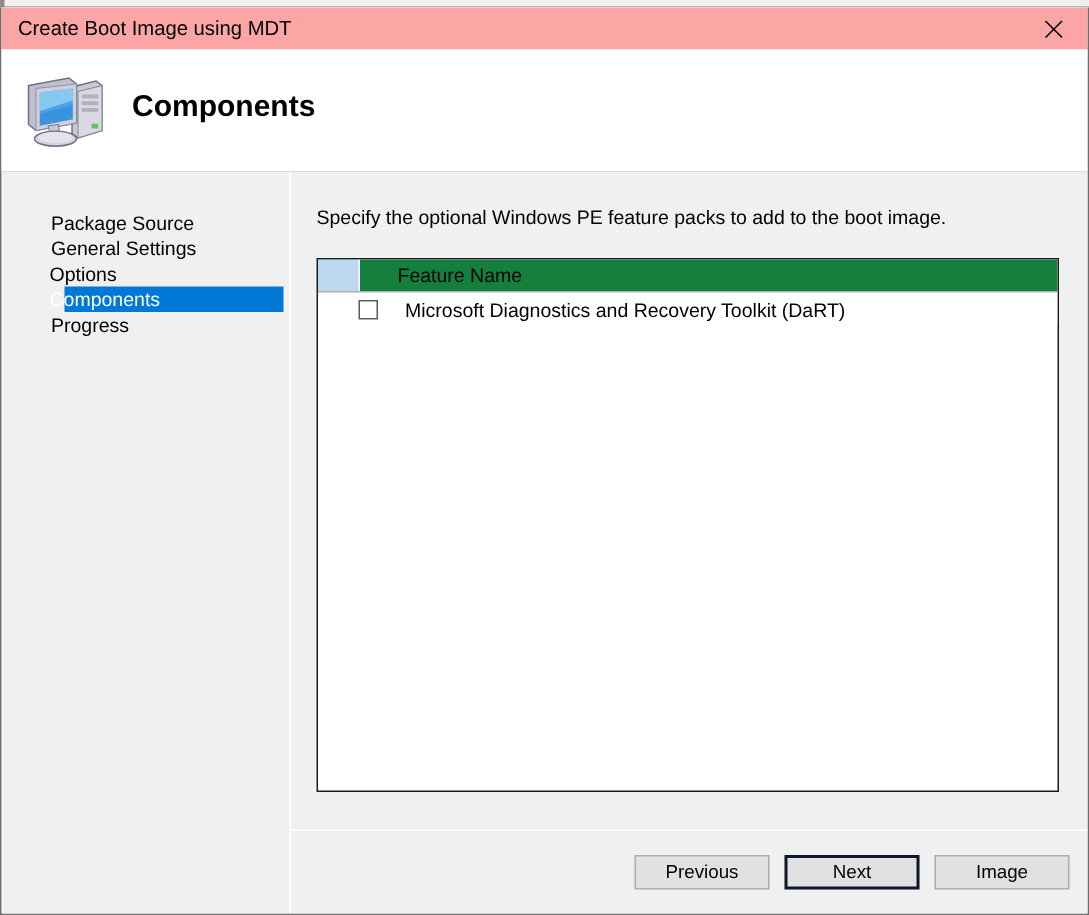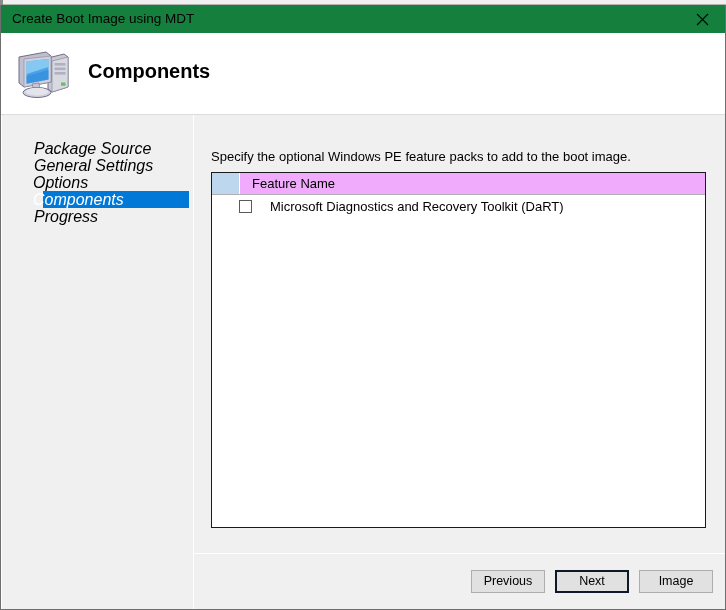--- a/index.html
+++ b/index.html
@@ -47,21 +47,21 @@
     border-bottom: 1px solid #6e6e6e;
     box-sizing: border-box;
   }
 
   
   .titlebar {
     position: absolute;
     left: 0; top: 0;
     width: 100%;
     height: 28px;
-    background: #15803d;
+    background: #fca5a5;
   }
   .titlebar-text {
     position: absolute;
     left: 11px;
     top: 6px;
     font-size: 13.5px;
     color: #000000;
     white-space: nowrap;
   }
   .close-btn {
@@ -130,26 +130,25 @@
   .nav-list {
     position: absolute;
     left: 0;
     top: 25px;
     width: 191px;
   }
   .nav-item {
     position: relative;
     height: 17px;
     line-height: 17px;
-    font-size: 16px;
+    font-size: 13px;
     color: #000000;
     padding-left: 29px;
     white-space: nowrap;
     cursor: default;
-    font-style: italic;
   }
   .nav-item.sub {
     padding-left: 28px;
   }
   .nav-item .nav-hl {
     display: inline-block;
     padding: 0 3px;
   }
   .nav-item.selected {
     background: transparent;
@@ -185,41 +184,41 @@
     bottom: 0;
     background: #f0f0f0;
   }
   .instruction {
     position: absolute;
     left: 17px;
     top: 22px;
     font-size: 13px;
     color: #000000;
     white-space: nowrap;
-    margin-top: 12px;
   }
 
   
   .listbox {
     position: absolute;
     left: 17px;
     top: 57px;
     width: 495px;
     height: 356px;
     background: #ffffff;
     border: 1px solid #1a1a1a;
     box-sizing: border-box;
     overflow: hidden;
   }
   .list-header {
     display: flex;
     height: 22px;
-    background: #f0abfc;
+    background: #15803d;
     border-bottom: 1px solid #b0b0b0;
     box-sizing: border-box;
+    gap: 13px;
   }
   .hdr-check {
     width: 28px;
     background: #bdd7ee;
     border-right: 1px solid #ffffff;
     box-sizing: border-box;
   }
   .hdr-name {
     flex: 1;
     font-size: 13px;
@@ -268,21 +267,21 @@
     background: #ffffff;
   }
   .buttons {
     position: absolute;
     right: 12px;
     bottom: 16px;
     display: flex;
     gap: 10px;
   }
   .btn {
-    width: 74px;
+    width: 90px;
     height: 23px;
     font-family: "Liberation Sans", sans-serif;
     font-size: 12.5px;
     color: #000000;
     background: #e1e1e1;
     border: 1px solid #adadad;
     box-sizing: border-box;
     cursor: default;
     padding: 0;
     line-height: 21px;

